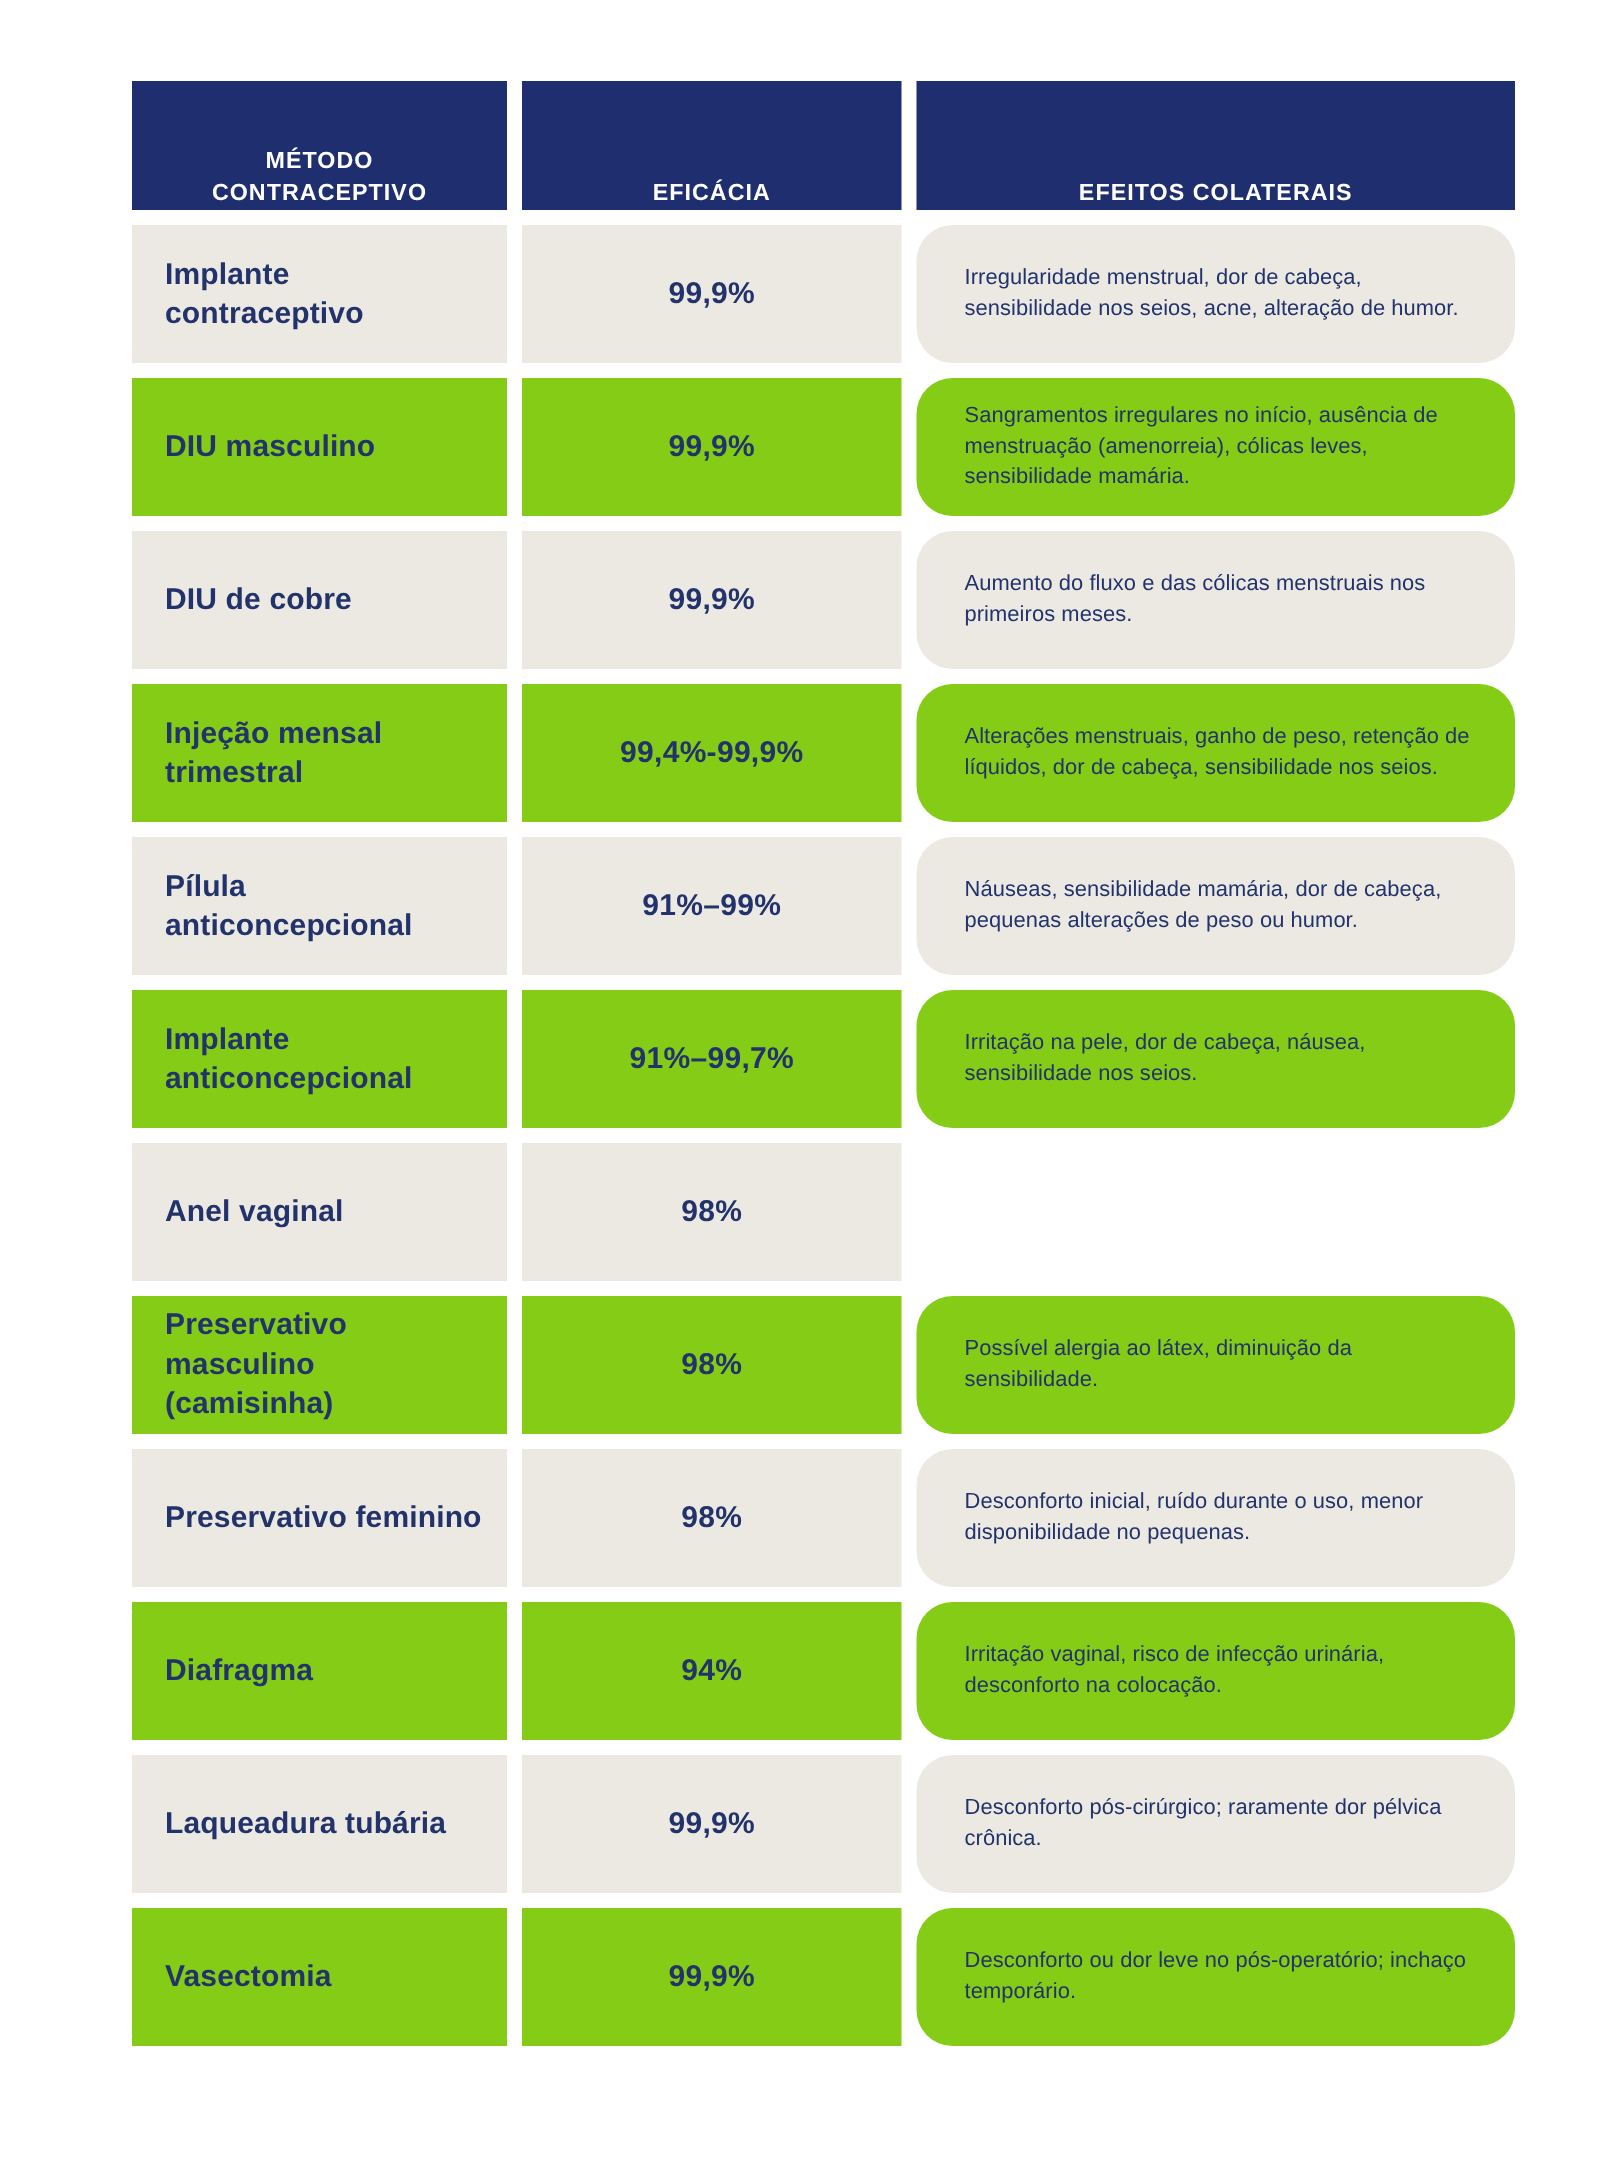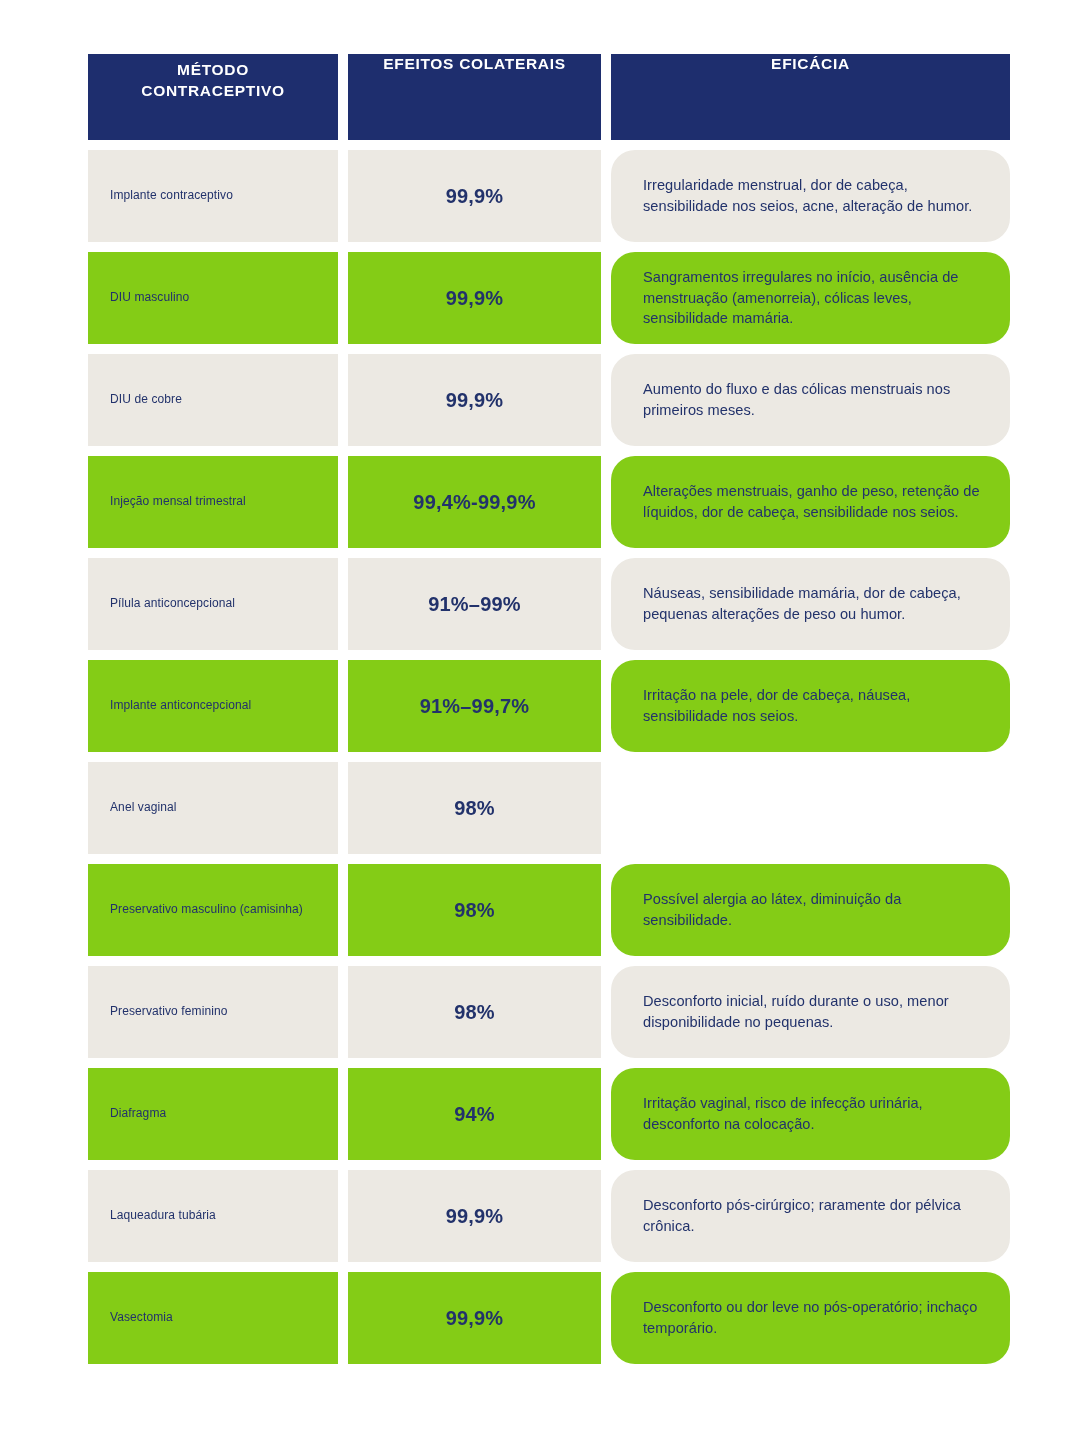--- a/index.html
+++ b/index.html
@@ -27,21 +27,21 @@
     grid-template-columns: 250px 253px 399px;
     column-gap: 10px;
     margin-bottom: 10px;
   }
 
   
   .header-row .hcell {
     background: #1e2e6e;
     height: 86px;
     display: flex;
-    align-items: flex-start;
+    align-items: flex-end;
     justify-content: center;
     text-align: center;
     color: #ffffff;
     font-weight: bold;
     font-size: 15.5px;
     letter-spacing: 0.7px;
     line-height: 1.35;
     box-sizing: border-box;
     padding: 0 10px;
   }
@@ -55,23 +55,23 @@
     display: flex;
     align-items: center;
     box-sizing: border-box;
     color: #22326b;
   }
   .drow.shade-a .cell { background: #ece9e3; }
   .drow.shade-b .cell { background: #84cc16; }
 
   .cell.method {
     padding: 0 14px 0 22px;
-    font-size: 12px;
+    font-size: 20px;
     line-height: 1.32;
-    font-weight: 400;
+    font-weight: 700;
     letter-spacing: 0.1px;
   }
   .cell.efficacy {
     justify-content: center;
     text-align: center;
     font-size: 20px;
     font-weight: bold;
     letter-spacing: 0.2px;
   }
   .cell.effects {
@@ -87,22 +87,22 @@
 
 <div class="table-wrap">
 
   <div class="row header-row">
     <div class="hcell method">
       <div>
         <div>MÉTODO</div>
         <div>CONTRACEPTIVO</div>
       </div>
     </div>
+    <div class="hcell">EFICÁCIA</div>
     <div class="hcell">EFEITOS COLATERAIS</div>
-    <div class="hcell">EFICÁCIA</div>
   </div>
 
   <div id="rows-container">
       <div class="row drow shade-a">
         <div class="cell method">Implante contraceptivo</div>
         <div class="cell efficacy">99,9%</div>
         <div class="cell effects">Irregularidade menstrual, dor de cabeça, sensibilidade nos seios, acne, alteração de humor.</div>
       </div>
       <div class="row drow shade-b">
         <div class="cell method">DIU masculino</div>

